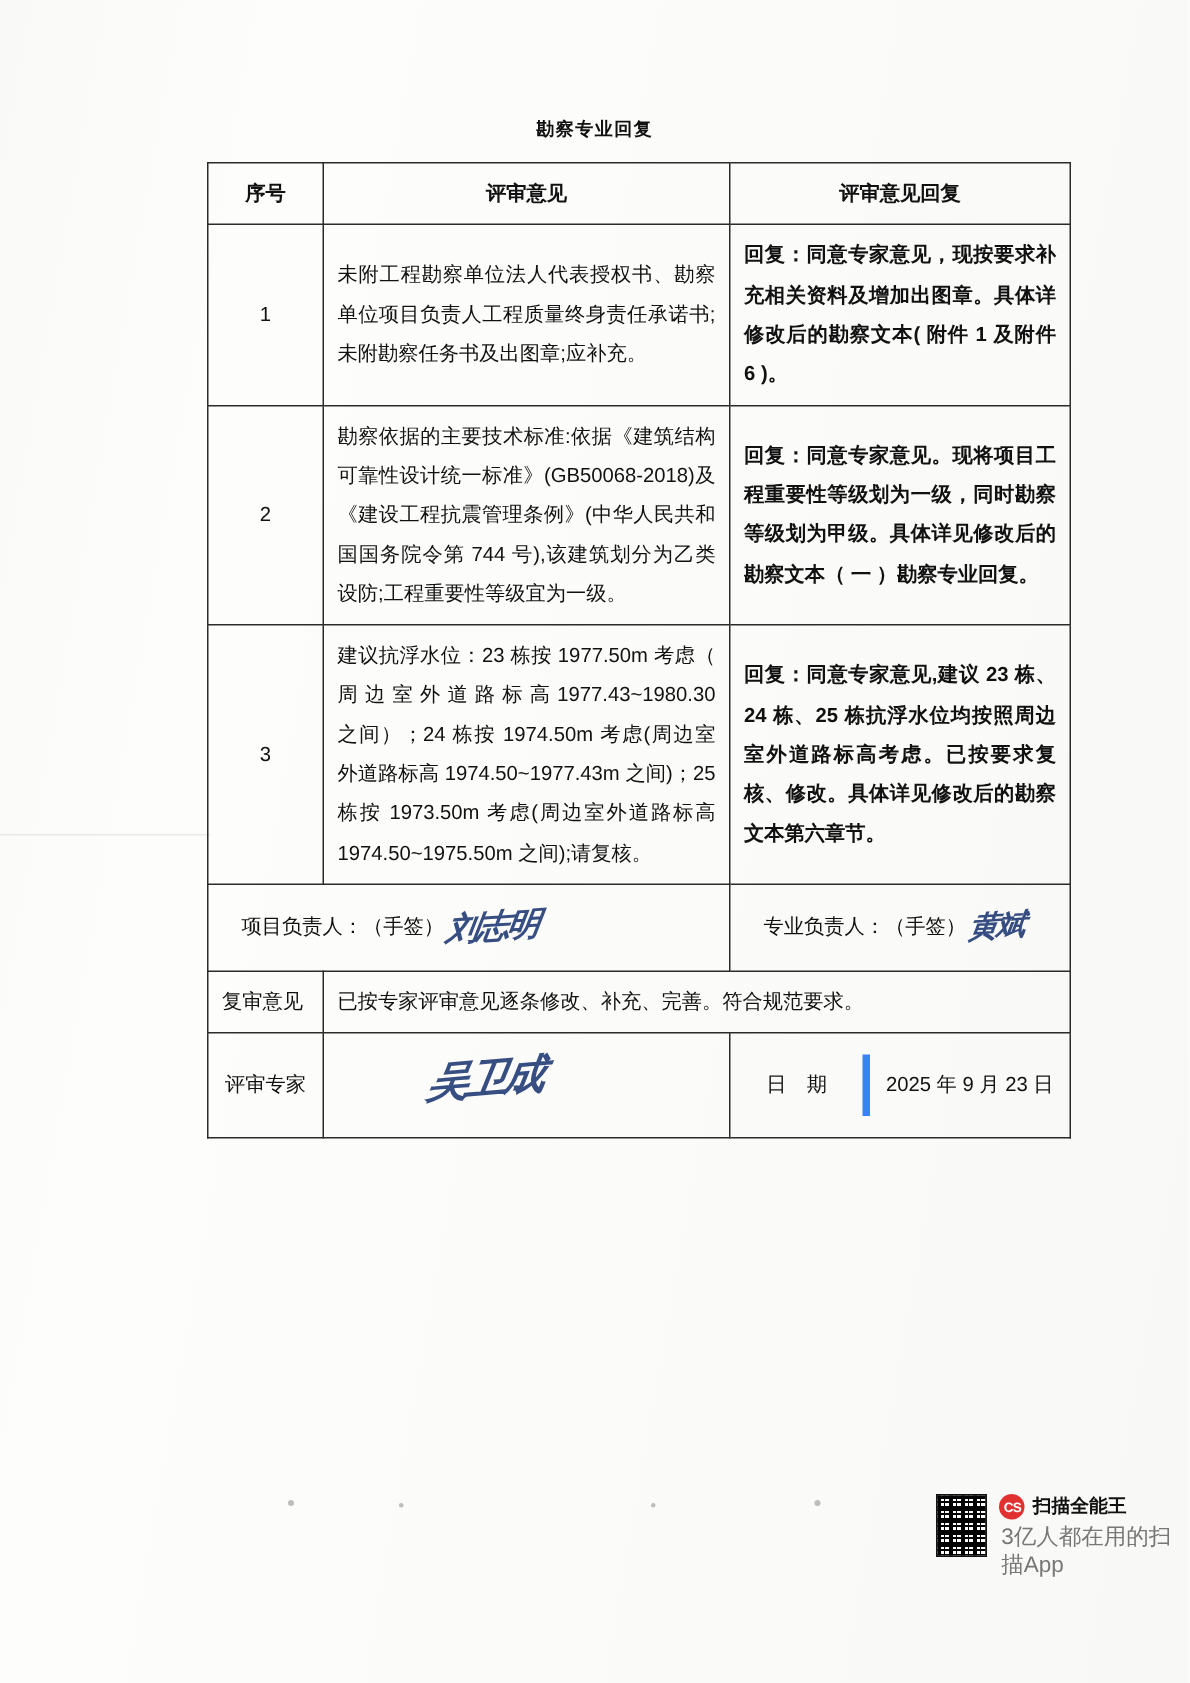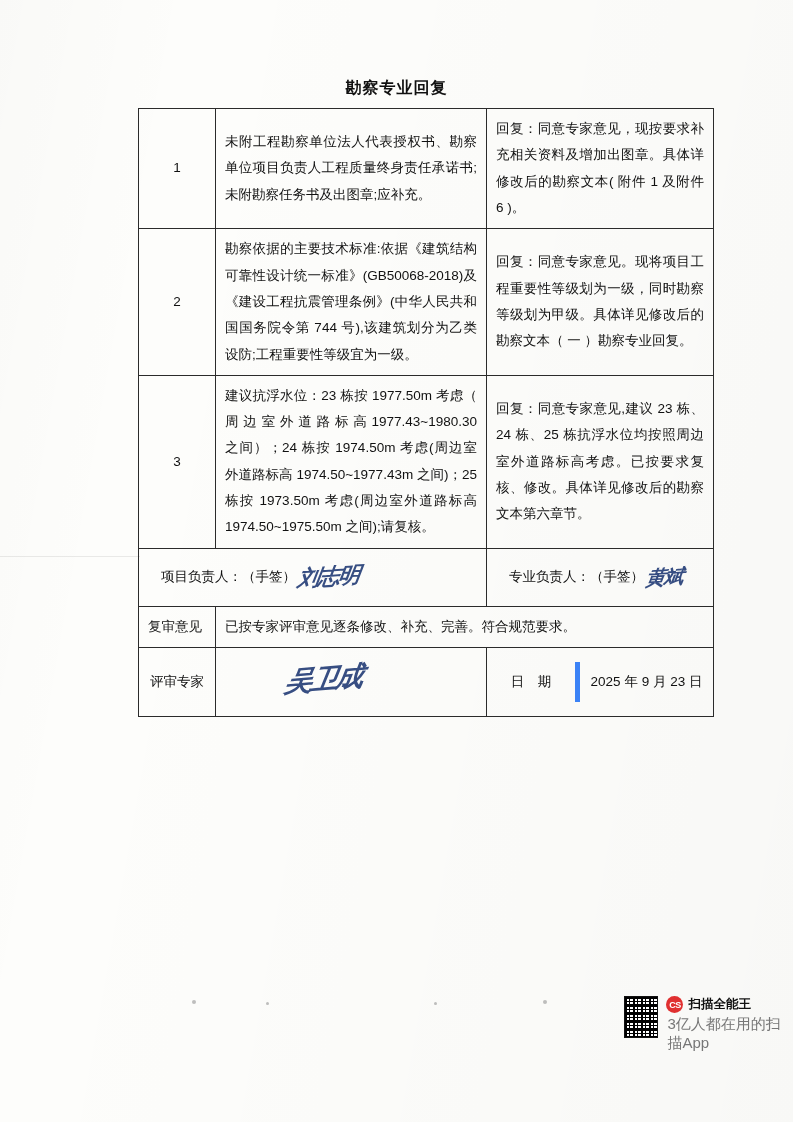--- a/index.html
+++ b/index.html
@@ -28,21 +28,21 @@
     background:
       linear-gradient(100deg, rgba(0,0,0,0.015) 0%, rgba(0,0,0,0) 20%, rgba(0,0,0,0.02) 100%);
     pointer-events: none;
   }
   .doc-title {
     position: absolute;
     top: 78px;
     left: 0;
     width: 793px;
     text-align: center;
-    font-size: 16px;
+    font-size: 12px;
     font-weight: bold;
     letter-spacing: 1px;
     color: #111;
   }
   table.main {
     position: absolute;
     left: 138px;
     top: 108px;
     width: 518px;
     border-collapse: collapse;
@@ -51,21 +51,21 @@
   table.main td {
     border: 1px solid #2b2b2b;
     vertical-align: middle;
     padding: 7px 9px;
     font-size: 13.5px;
     line-height: 1.95;
     color: #111;
   }
   .col-no { width: 58px; text-align: center; }
   .col-op { width: 252px; }
-  .col-rep { width: 208px; }
+  .col-rep { width: 208px; font-weight: bold; }
 
   thead td, td.head {
     text-align: center;
     font-size: 14px;
     font-weight: bold;
     padding: 9px 4px;
     line-height: 1.4;
   }
   td.idx {
     text-align: center;
@@ -211,20 +211,25 @@
 <body>
 
 <div class="page">
   <div class="scan-tint"></div>
   <div class="faint-line"></div>
 
   <div class="doc-title">勘察专业回复</div>
 
   <table class="main">
     <tbody>
+      <tr>
+        <td class="col-no head">序号</td>
+        <td class="col-op head">评审意见</td>
+        <td class="col-rep head">评审意见回复</td>
+      </tr>
 
       <tr>
         <td class="col-no idx">1</td>
         <td class="col-op just">未附工程勘察单位法人代表授权书、勘察单位项目负责人工程质量终身责任承诺书;未附勘察任务书及出图章;应补充。</td>
         <td class="col-rep just">回复：同意专家意见，现按要求补充相关资料及增加出图章。具体详修改后的勘察文本( 附件 1 及附件 6 )。</td>
       </tr>
 
       <tr>
         <td class="col-no idx">2</td>
         <td class="col-op just">勘察依据的主要技术标准:依据《建筑结构可靠性设计统一标准》(GB50068-2018)及《建设工程抗震管理条例》(中华人民共和国国务院令第 744 号),该建筑划分为乙类设防;工程重要性等级宜为一级。</td>

